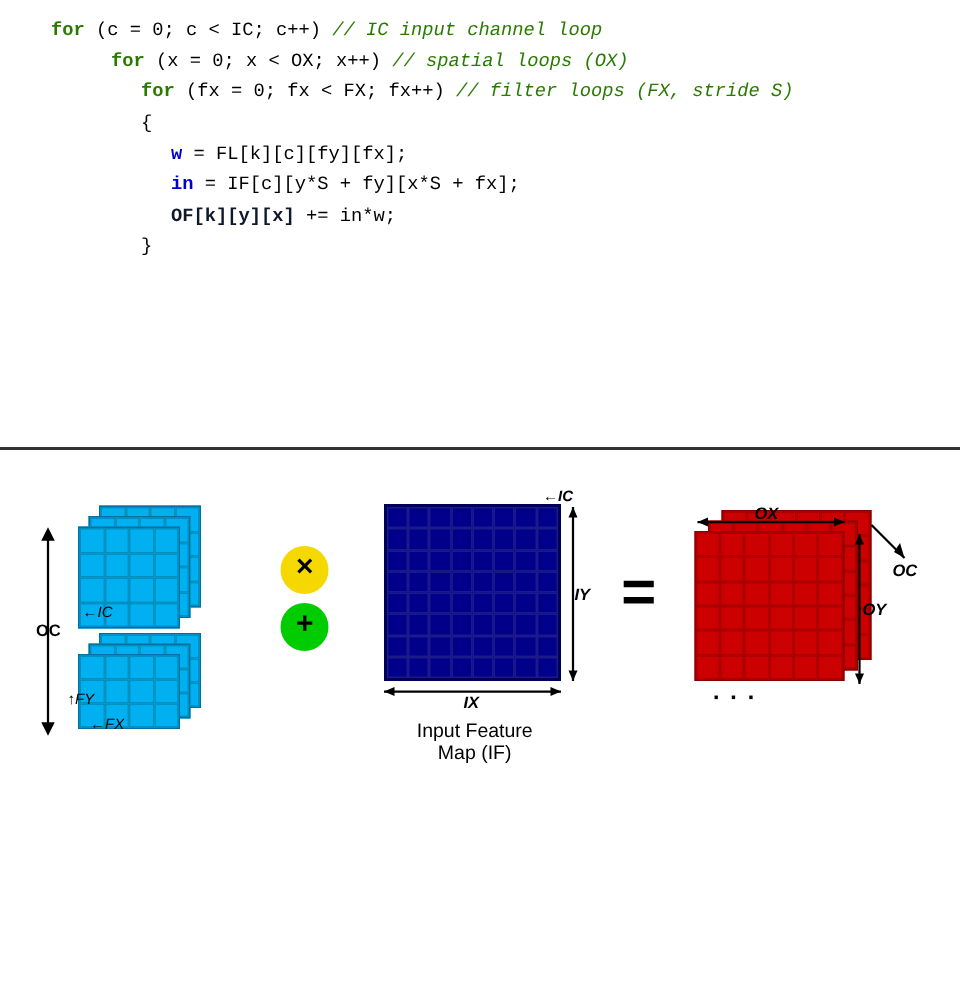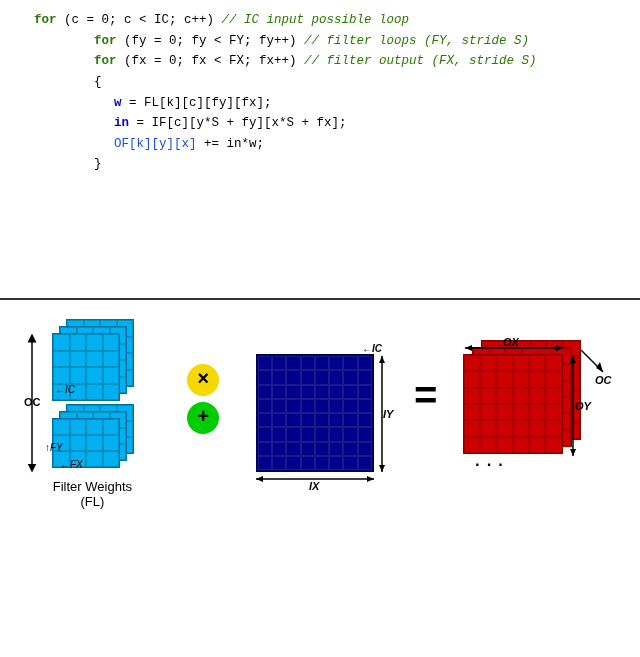--- a/index.html
+++ b/index.html
@@ -20,21 +20,21 @@
     }
 
     .code-block {
       font-size: 12.5px;
       line-height: 1.65;
     }
 
     .green { color: #2a7a00; font-weight: bold; }
     .green-comment { color: #2a7a00; font-style: italic; font-weight: normal; }
     .blue-var { color: #0000cc; font-weight: bold; }
-    .red-var { color: #1d4ed8; font-weight: normal; }
+    .red-var { color: #0f172a; font-weight: bold; }
     .black { color: #000; }
 
     .indent1 { padding-left: 20px; }
     .indent2 { padding-left: 40px; }
     .indent3 { padding-left: 60px; }
     .indent4 { padding-left: 80px; }
     .indent5 { padding-left: 100px; }
 
     .orange-box {
       position: absolute;
@@ -145,27 +145,27 @@
       overflow: visible;
       pointer-events: none;
     }
   </style>
 </head>
 <body>
 
 <div id="top-section">
   <div class="code-block">
     <div class="indent1">
-      <span class="green">for</span><span class="black"> (c = 0; c &lt; IC; c++) </span><span class="green-comment">// IC input possible loop</span>
+      <span class="green">for</span><span class="black"> (c = 0; c &lt; IC; c++) </span><span class="green-comment">// IC input channel loop</span>
+    </div>
+    <div class="indent3">
+      <span class="green">for</span><span class="black"> (x = 0; x &lt; OX; x++) </span><span class="green-comment">// spatial loops (OX)</span>
     </div>
     <div class="indent4">
-      <span class="green">for</span><span class="black"> (fy = 0; fy &lt; FY; fy++) </span><span class="green-comment">// filter loops (FY, stride S)</span>
-    </div>
-    <div class="indent4">
-      <span class="green">for</span><span class="black"> (fx = 0; fx &lt; FX; fx++) </span><span class="green-comment">// filter output (FX, stride S)</span>
+      <span class="green">for</span><span class="black"> (fx = 0; fx &lt; FX; fx++) </span><span class="green-comment">// filter loops (FX, stride S)</span>
     </div>
     <div class="indent4"><span class="black">{</span></div>
     <div class="indent5">
       <span class="blue-var">w</span><span class="black">    = FL[k][c][fy][fx];</span>
     </div>
     <div class="indent5">
       <span class="blue-var">in</span><span class="black">   = IF[c][y*S + fy][x*S + fx];</span>
     </div>
     <div class="indent5">
       <span class="red-var">OF[k][y][x]</span><span class="black"> += in*w;</span>
@@ -301,21 +301,20 @@
           <defs>
             <marker id="arr" markerWidth="6" markerHeight="6" refX="3" refY="3" orient="auto">
               <path d="M0,0 L6,3 L0,6 Z" fill="#000"></path>
             </marker>
             <marker id="arr2" markerWidth="6" markerHeight="6" refX="3" refY="3" orient="auto-start-reverse">
               <path d="M0,0 L6,3 L0,6 Z" fill="#000"></path>
             </marker>
           </defs>
         </svg>
       </div>
-      <div class="diagram-label" style="font-family:Arial,sans-serif;font-size:13px;">Filter Weights<br>(FL)</div>
     </div>
 
     <div class="operator-col">
       <div class="op-circle op-multiply">×</div>
       <div class="op-circle op-add">+</div>
     </div>
 
     <div class="diagram-item">
       <div class="ifm-wrapper" style="position:relative; width:145px; height:155px;">
 
@@ -397,20 +396,21 @@
           <line x1="12" y1="143" x2="130" y2="143" stroke="#000" stroke-width="1.5"></line>
           <text x="65" y="154" font-family="Arial" font-size="11" font-weight="bold" font-style="italic">IX</text>
 
           <polygon points="138,20 135,27 141,27" fill="#000"></polygon>
           <polygon points="138,136 135,129 141,129" fill="#000"></polygon>
 
           <polygon points="12,143 19,140 19,146" fill="#000"></polygon>
           <polygon points="130,143 123,140 123,146" fill="#000"></polygon>
         </svg>
       </div>
+      <div class="diagram-label">Input Feature<br>Map (IF)</div>
     </div>
 
     <div class="equals-sign">=</div>
 
     <div class="diagram-item">
       <div class="ofm-wrapper" style="position:relative; width:155px; height:155px;">
 
         <div style="position:absolute; top:18px; left:0;">
 
           <div style="position:absolute; top:-14px; left:18px; width:100px; height:100px; background:#cc0000; border:1.5px solid #880000; display:grid; grid-template-columns:repeat(6,1fr); grid-template-rows:repeat(6,1fr);">

